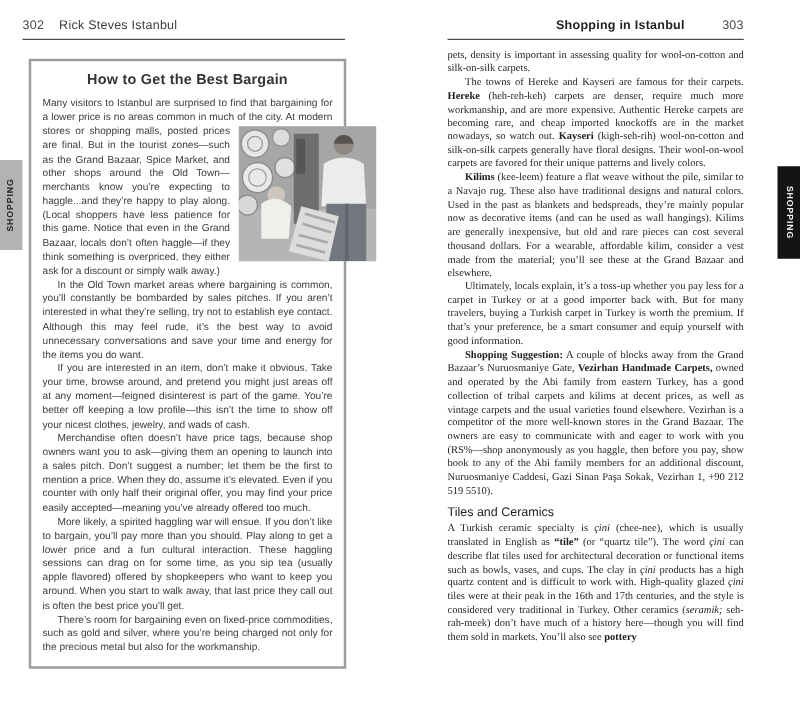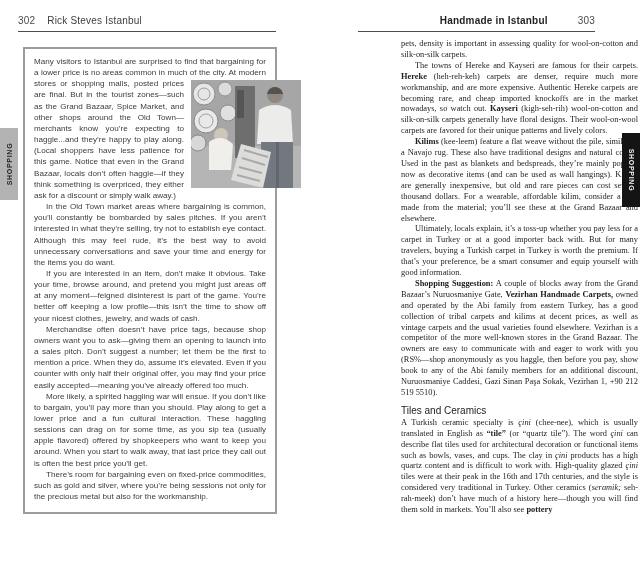--- a/index.html
+++ b/index.html
@@ -26,21 +26,21 @@
     letter-spacing:.2px;margin:2px 0 7px;}
   .box-body{font-size:8.1px;line-height:11.15px;text-align:justify;color:#3c3c3c;}
   .box-body p{margin:0;}
   .box-body .ind{text-indent:12px;}
   .photo-wrap{float:right;width:110px;height:108px;margin:2px -35px 3px 7px;
     display:block;overflow:hidden;background:#b5b5b5;}
 
   
   .right-body{position:absolute;left:358px;top:39px;width:237px;
     font-family:"Liberation Serif",serif;font-size:8.4px;line-height:10.9px;
-    text-align:justify;color:#1d1d1d;margin-left:43px;}
+    text-align:justify;color:#1d1d1d;}
   .right-body p{margin:0;}
   .right-body .ind{text-indent:14px;}
   .b{font-weight:bold;}
   .i{font-style:italic;}
   .sec-heading{font-family:"Liberation Sans",sans-serif;font-weight:normal;
     font-size:10px;color:#222;margin:7px 0 1px;text-align:left;text-indent:0;}
 
   
   .tab{position:absolute;width:18px;}
   .tab-left{left:0;top:128px;height:72px;background:#b3b3b3;}
@@ -55,20 +55,21 @@
 
 <div class="spread">
 
   <div class="hdr hdr-l">
     <span class="pnum">302</span>
     <span>Rick Steves Istanbul</span>
   </div>
   <div class="rule rule-l"></div>
 
   <div class="sidebar-box">
+    <div class="box-title">How to Get the Best Bargain</div>
     <div class="box-body">
       <p><span>Many visitors to Istanbul are surprised to find that bargaining for a lower price is no areas common in much of the city. At </span><span class="photo-wrap" title="Merchant showing a textile to a seated shopper in a bazaar shop with decorative plates on the wall"><svg width="110" height="108" viewBox="0 0 110 108" preserveAspectRatio="none">
           <rect width="110" height="108" fill="#b5b5b5"></rect>
           <rect x="0" y="0" width="110" height="66" fill="#a6a6a6"></rect>
           <circle cx="13" cy="14" r="11" fill="#e6e6e6" stroke="#8c8c8c"></circle>
           <circle cx="13" cy="14" r="6" fill="none" stroke="#9a9a9a"></circle>
           <circle cx="34" cy="9" r="7" fill="#dcdcdc" stroke="#909090"></circle>
           <circle cx="15" cy="41" r="12" fill="#e9e9e9" stroke="#878787"></circle>
           <circle cx="15" cy="41" r="7" fill="none" stroke="#a0a0a0"></circle>
           <circle cx="37" cy="33" r="8" fill="#e0e0e0" stroke="#8c8c8c"></circle>
@@ -83,31 +84,31 @@
           <circle cx="30" cy="55" r="7" fill="#cdc6bb"></circle>
           <path d="M18 62 q12 -9 24 2 l-2 26 -22 0 z" fill="#f1efeb"></path>
           <path d="M50 64 L80 72 L72 108 L40 100 Z" fill="#dcdcda"></path>
           <path d="M53 70 L77 77 M51 78 L74 85 M48 87 L71 93 M46 95 L69 101" stroke="#a9a9a7" stroke-width="2" fill="none"></path>
         </svg></span><span>modern stores or shopping malls, posted prices are final. But in the tourist zones—such as the Grand Bazaar, Spice Market, and other shops around the Old Town—merchants know you’re expecting to haggle...and they’re happy to play along. (Local shoppers have less patience for this game. Notice that even in the Grand Bazaar, locals don’t often haggle—if they think something is overpriced, they either ask for a discount or simply walk away.)</span></p>
       <div>
           <p class="ind">In the Old Town market areas where bargaining is common, you’ll constantly be bombarded by sales pitches. If you aren’t interested in what they’re selling, try not to establish eye contact. Although this may feel rude, it’s the best way to avoid unnecessary conversations and save your time and energy for the items you do want.</p>
           <p class="ind">If you are interested in an item, don’t make it obvious. Take your time, browse around, and pretend you might just areas off at any moment—feigned disinterest is part of the game. You’re better off keeping a low profile—this isn’t the time to show off your nicest clothes, jewelry, and wads of cash.</p>
           <p class="ind">Merchandise often doesn’t have price tags, because shop owners want you to ask—giving them an opening to launch into a sales pitch. Don’t suggest a number; let them be the first to mention a price. When they do, assume it’s elevated. Even if you counter with only half their original offer, you may find your price easily accepted—meaning you’ve already offered too much.</p>
           <p class="ind">More likely, a spirited haggling war will ensue. If you don’t like to bargain, you’ll pay more than you should. Play along to get a lower price and a fun cultural interaction. These haggling sessions can drag on for some time, as you sip tea (usually apple flavored) offered by shopkeepers who want to keep you around. When you start to walk away, that last price they call out is often the best price you’ll get.</p>
-          <p class="ind">There’s room for bargaining even on fixed-price commodities, such as gold and silver, where you’re being sessions not only for the precious metal but also for the workmanship.</p>
+          <p class="ind">There’s room for bargaining even on fixed-price commodities, such as gold and silver, where you’re being charged not only for the precious metal but also for the workmanship.</p>
         </div>
     </div>
   </div>
 
   <div class="tab tab-left">
     <span class="tab-text tab-text-l">SHOPPING</span>
   </div>
 
   <div class="hdr hdr-r">
-    <span class="run-title-r">Handmade in Istanbul</span>
+    <span class="run-title-r">Shopping in Istanbul</span>
     <span class="pnum">303</span>
   </div>
   <div class="rule rule-r"></div>
 
   <div class="right-body">
       <p class=""><span>pets, density is important in assessing quality for wool-on-cotton and silk-on-silk carpets.</span></p>
       <p class="ind"><span>The towns of Hereke and Kayseri are famous for their carpets. </span><span class="b">Hereke</span><span> (heh-reh-keh) carpets are denser, require much more workmanship, and are more expensive. Authentic Hereke carpets are becoming rare, and cheap imported knockoffs are in the market nowadays, so watch out. </span><span class="b">Kayseri</span><span> (kigh-seh-rih) wool-on-cotton and silk-on-silk carpets generally have floral designs. Their wool-on-wool carpets are favored for their unique patterns and lively colors.</span></p>
       <p class="ind"><span class="b">Kilims</span><span> (kee-leem) feature a flat weave without the pile, similar to a Navajo rug. These also have traditional designs and natural colors. Used in the past as blankets and bedspreads, they’re mainly popular now as decorative items (and can be used as wall hangings). Kilims are generally inexpensive, but old and rare pieces can cost several thousand dollars. For a wearable, affordable kilim, consider a vest made from the material; you’ll see these at the Grand Bazaar and elsewhere.</span></p>
       <p class="ind"><span>Ultimately, locals explain, it’s a toss-up whether you pay less for a carpet in Turkey or at a good importer back with. But for many travelers, buying a Turkish carpet in Turkey is worth the premium. If that’s your preference, be a smart consumer and equip yourself with good information.</span></p>
       <p class="ind"><span class="b">Shopping Suggestion:</span><span> A couple of blocks away from the Grand Bazaar’s Nuruosmaniye Gate, </span><span class="b">Vezirhan Handmade Carpets,</span><span> owned and operated by the Abi family from eastern Turkey, has a good collection of tribal carpets and kilims at decent prices, as well as vintage carpets and the usual varieties found elsewhere. Vezirhan is a competitor of the more well-known stores in the Grand Bazaar. The owners are easy to communicate with and eager to work with you (RS%—shop anonymously as you haggle, then before you pay, show book to any of the Abi family members for an additional discount, Nuruosmaniye Caddesi, Gazi Sinan Paşa Sokak, Vezirhan 1, +90 212 519 5510).</span></p>

